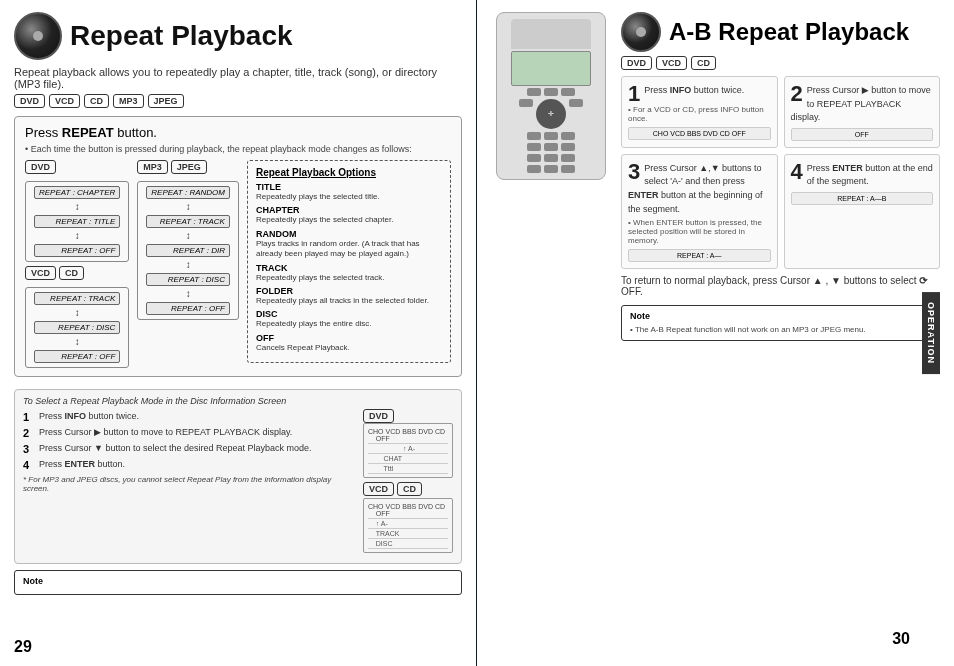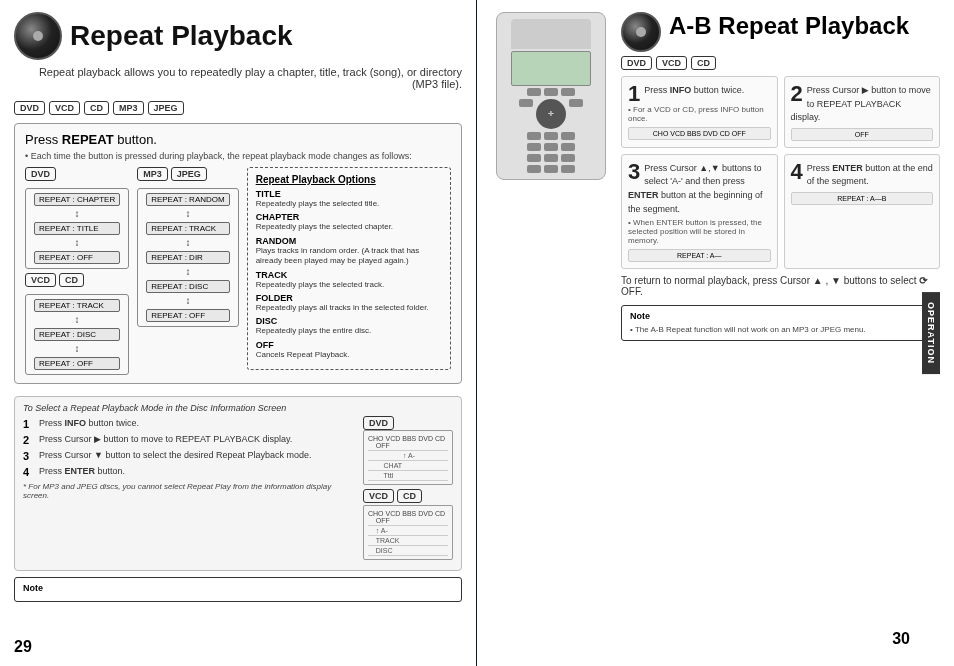--- a/index.html
+++ b/index.html
@@ -64,22 +64,21 @@
 
     .page-title {
       font-size: 28px;
       font-weight: bold;
       color: #111;
     }
 
     .page-subtitle {
       font-size: 11px;
       color: #333;
-      margin-bottom: 11px;
-      text-align: right;
+      margin-bottom: 4px;
     }
 
     
     .format-badges {
       display: flex;
       gap: 4px;
       margin-bottom: 8px;
     }
 
     .badge {
@@ -142,22 +141,23 @@
       display: flex;
       gap: 3px;
       margin-bottom: 3px;
     }
 
     .diagram-item {
       border: 1px solid #666;
       border-radius: 2px;
       padding: 1px 4px;
       font-size: 8px;
-      text-align: left;
+      text-align: right;
       background: #e8e8e8;
+      font-style: italic;
     }
 
     .arrow-down {
       text-align: center;
       font-size: 10px;
       color: #333;
       line-height: 1;
     }
 
     
@@ -364,21 +364,21 @@
       border-radius: 50%;
       display: flex;
       align-items: center;
       justify-content: center;
       color: #fff;
       font-size: 7px;
     }
 
     .ab-header {
       display: flex;
-      align-items: flex-start;
+      align-items: center;
       margin-bottom: 4px;
     }
 
     .ab-title {
       font-size: 24px;
       font-weight: bold;
     }
 
     
     .steps-grid {

